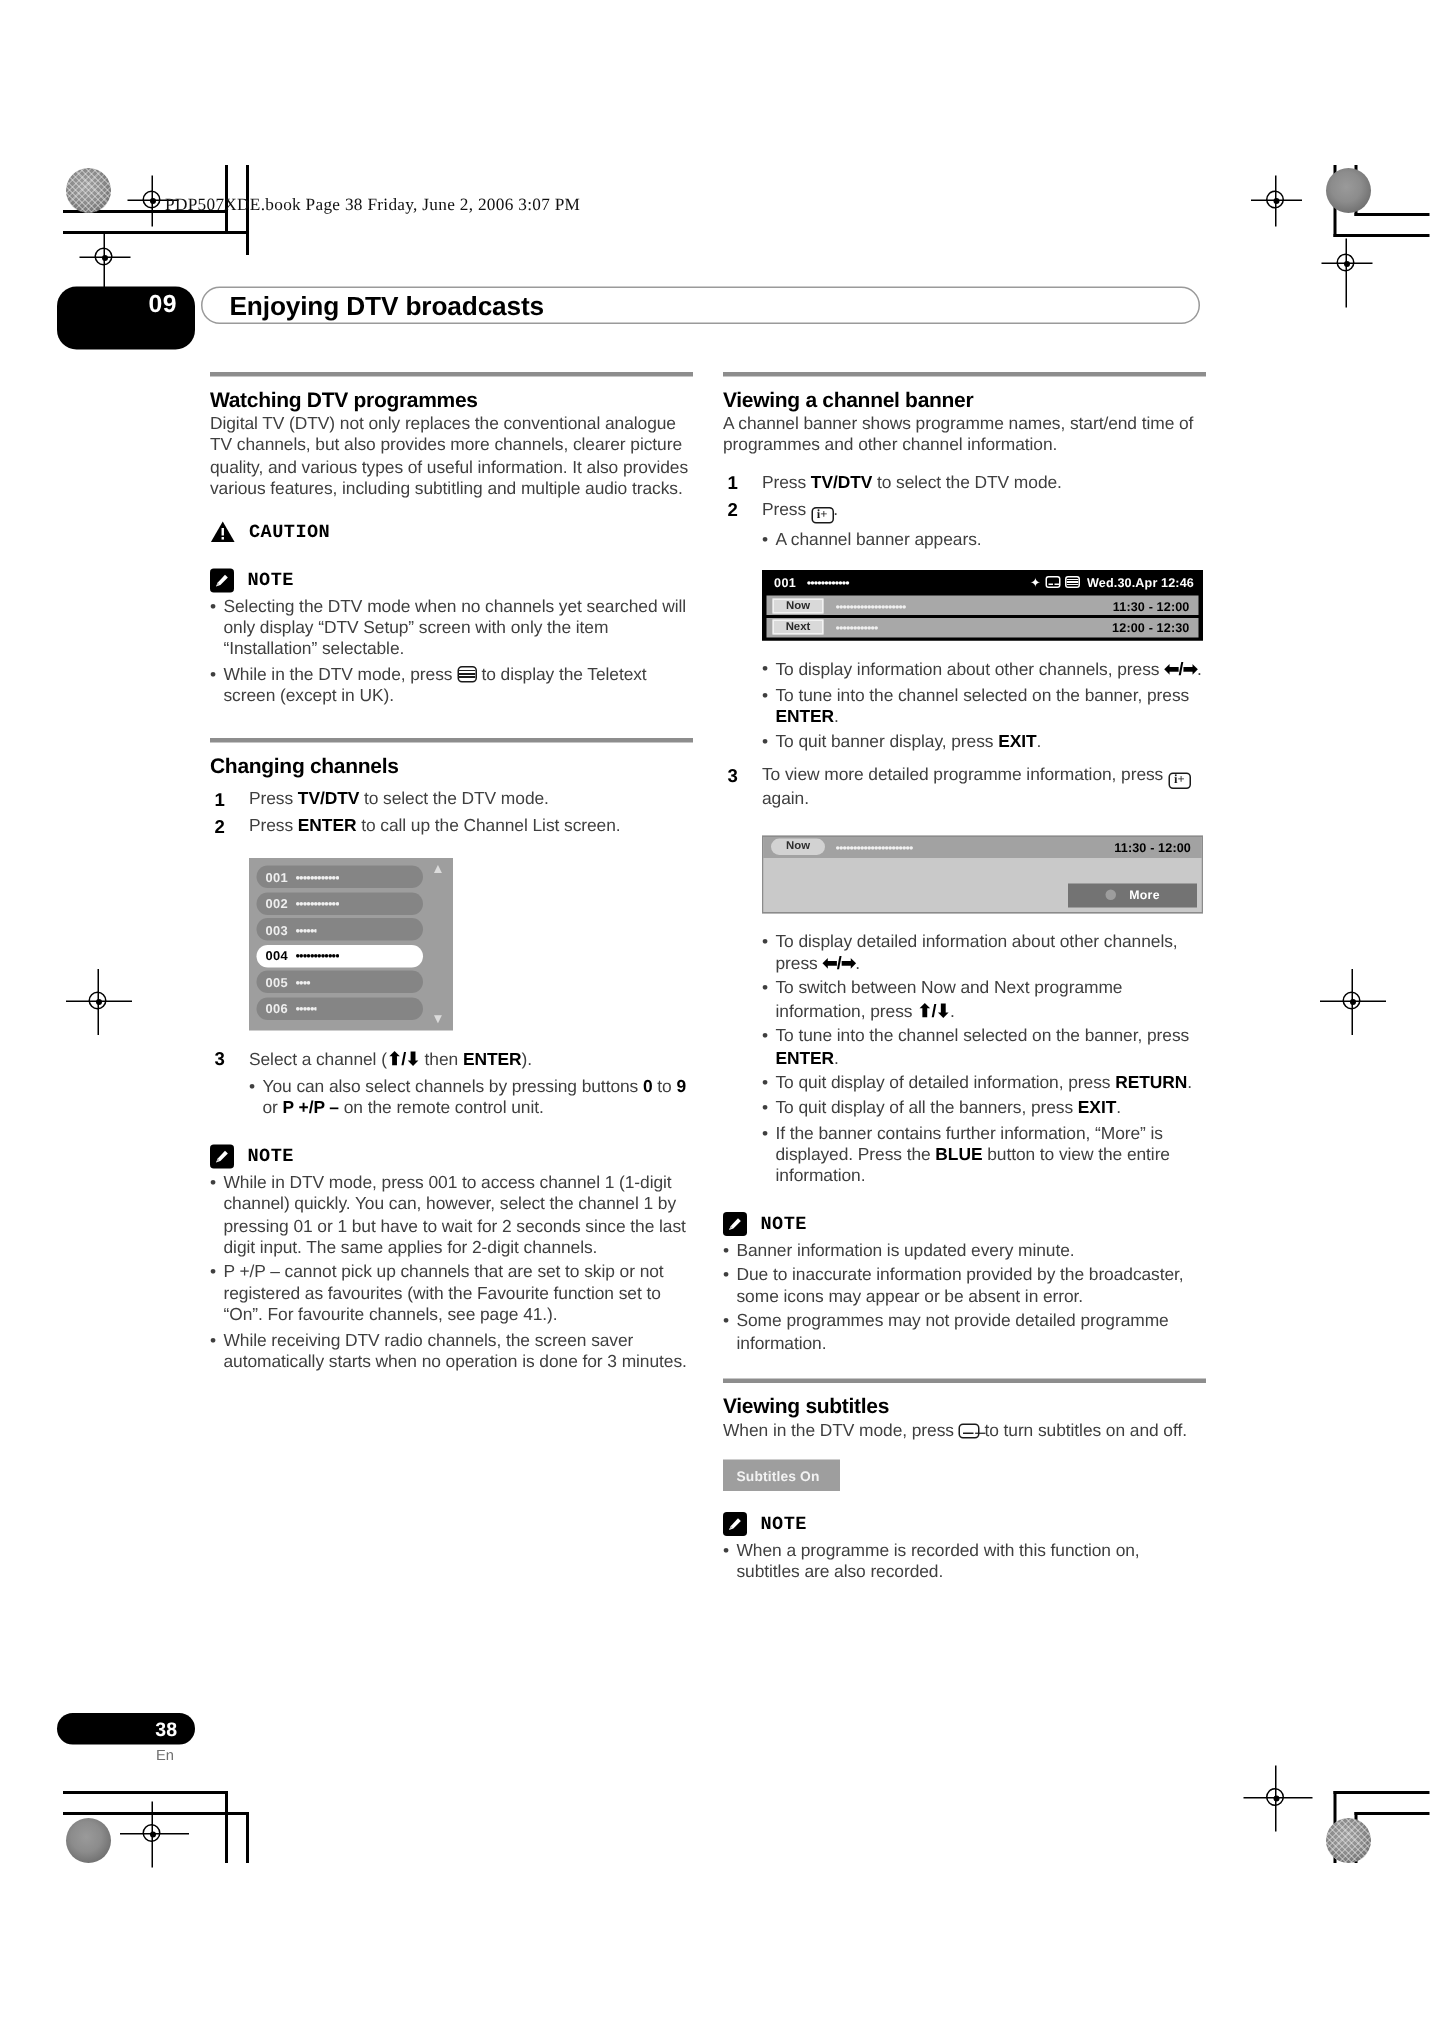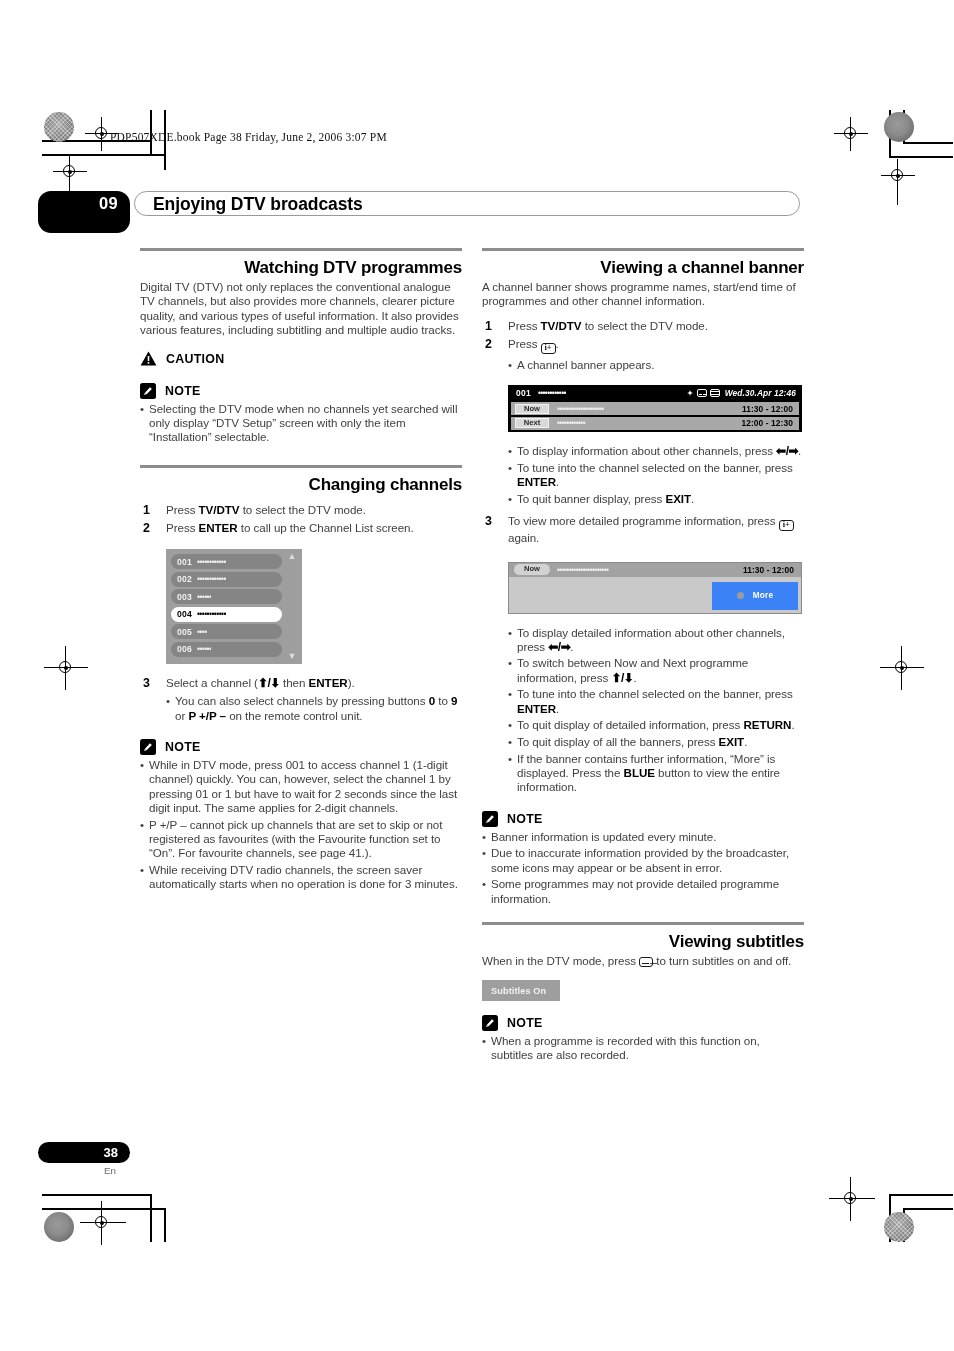--- a/index.html
+++ b/index.html
@@ -120,26 +120,25 @@
   .col-right { left: 482px; }
 
   .rule {
     height: 3.2px;
     background: #8d8d8d;
     margin-bottom: 7px;
   }
   .rule.thin { height: 2.6px; }
 
   h2.sect {
-    font-size: 17px;
+    font-size: 14px;
     font-weight: bold;
     margin: 0 0 2px 0;
     letter-spacing: -0.2px;
     color: #000;
-    text-align: right;
   }
 
   p.body {
     font-size: 11.6px;
     line-height: 14.2px;
     margin: 0 0 0 0;
     color: #3f3f3f;
     letter-spacing: -0.05px;
   }
 
@@ -147,20 +146,21 @@
   .gap10 { height: 10px; }
   .gap12 { height: 12px; }
   .gap14 { height: 14px; }
   .gap18 { height: 18px; }
 
   
   .callout-head {
     display: flex;
     align-items: center;
     margin: 0 0 3px 0;
+    font-family: Liberation Mono, monospace;
   }
   .callout-head .label {
     font-size: 12.4px;
     font-weight: bold;
     letter-spacing: .3px;
     margin-left: 9px;
     color: #000;
   }
   .icon-caution {
     width: 17px; height: 15px;
@@ -343,21 +343,21 @@
     display: flex;
     align-items: center;
     color: #fff;
     padding: 0 5px 0 7px;
     box-sizing: border-box;
     font-size: 8.4px;
   }
   .bn-top .num { font-weight: bold; letter-spacing: .3px; margin-right: 7px; }
   .bn-top .dots { letter-spacing: -0.6px; flex: 1 1 auto; overflow: hidden; white-space: nowrap; }
   .bn-top .icons { display: flex; align-items: center; gap: 3px; margin-right: 5px; }
-  .bn-top .date { font-weight: bold; letter-spacing: .1px; font-style: italic; }
+  .bn-top .date { font-weight: bold; letter-spacing: .1px; }
 
   .bn-row {
     height: 13px;
     background: #a8a8a8;
     display: flex;
     align-items: center;
     padding: 0 6px 0 4px;
     box-sizing: border-box;
     font-size: 8.4px;
     color: #222;
@@ -440,22 +440,22 @@
   .dt-head .dots { letter-spacing: -0.6px; flex: 1 1 auto; color: #f0f0f0; overflow: hidden; white-space: nowrap; }
   .dt-head .time { font-weight: bold; color: #000; letter-spacing: .1px; }
   .dt-body {
     height: 36px;
     background: #c9c9c9;
     position: relative;
   }
   .dt-more {
     position: absolute;
     right: 3px; bottom: 3px;
-    width: 86px; height: 28px;
-    background: #3b82f6;
+    width: 86px; height: 16px;
+    background: #737373;
     display: flex;
     align-items: center;
     justify-content: center;
     gap: 9px;
     color: #fff;
     font-size: 8.2px;
     font-weight: bold;
     letter-spacing: .2px;
   }
   .dt-more .bluedot {
@@ -620,20 +620,21 @@
     <span class="icon-note">
       <svg class="pen" viewBox="0 0 10 10">
           <path d="M1 9 L2.2 6.4 L7 1.2 L8.9 3 L3.9 8 Z" fill="#fff"></path>
           <path d="M1 9 L2.2 6.4 L3.2 7.4 Z" fill="#bbb"></path>
         </svg>
     </span>
     <span class="label">NOTE</span>
   </div>
   <ul class="bullets">
     <li>Selecting the DTV mode when no channels yet searched will only display “DTV Setup” screen with only the item “Installation” selectable.</li>
+    <li><span>While in the DTV mode, press </span><span class="gl gl-teletext"></span><span> to display the Teletext screen (except in UK).</span></li>
   </ul>
 
   <div class="gap18"></div>
 
   <div class="rule thin"></div>
   <h2 class="sect">Changing channels</h2>
 
   <div class="gap6"></div>
 
   <div class="step">

